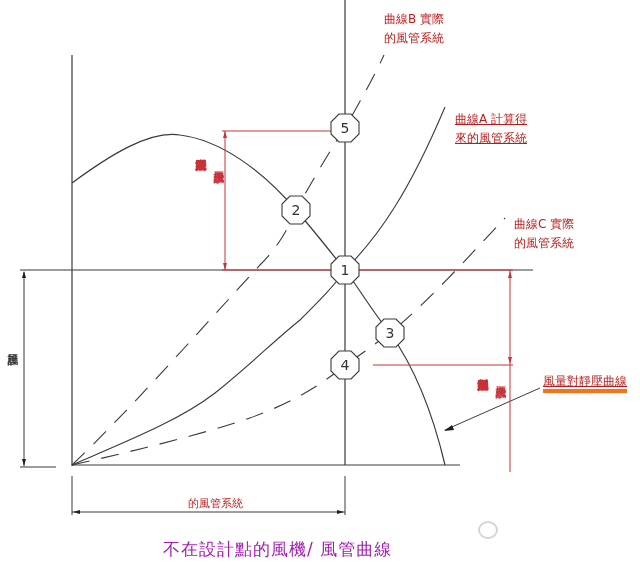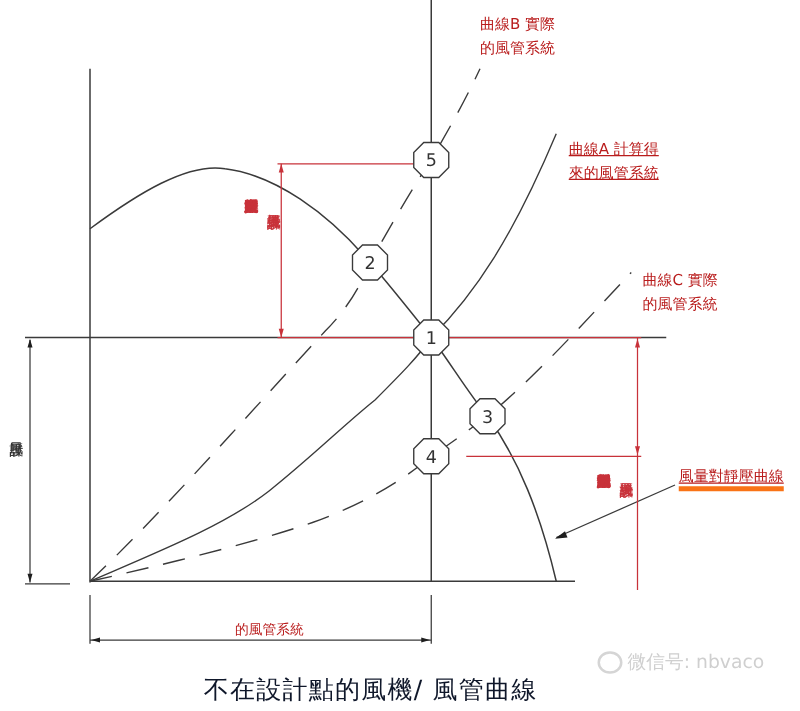--- a/index.html
+++ b/index.html
@@ -4,21 +4,21 @@
 <style>
   html, body { margin: 0; padding: 0; background: #ffffff; }
   body { width: 640px; height: 569px; position: relative; overflow: hidden;
          font-family: "DejaVu Sans", sans-serif; }
   #canvas { position: absolute; left: 0; top: 0; width: 640px; height: 569px; }
   .lbl { position: absolute; font-size: 12px; color: #b91c1c; line-height: 19px; white-space: nowrap; }
   .vlbl { position: absolute; writing-mode: vertical-rl; font-size: 11px; color: #c8323a;
           letter-spacing: 0px; line-height: 13px; white-space: nowrap; }
   .vlbl-dark { color: #333; font-size: 11px; }
   .node-text { font-family: "DejaVu Sans", sans-serif; font-size: 14px; fill: #333; }
-  .title { position: absolute; left: 163px; top: 538px; font-size: 20px; color: #0f172a; letter-spacing: 1px; }
+  .title { position: absolute; left: 163px; top: 538px; font-size: 17px; color: #a21caf; letter-spacing: 1px; }
   .watermark { position: absolute; left: 478px; top: 520px; font-size: 15px; color: #cfcfcf; white-space: nowrap; }
   .watermark .wm-icon { display: inline-block; width: 16px; height: 14px; border: 2px solid #d5d5d5;
           border-radius: 50%; vertical-align: middle; margin-right: 4px; }
 </style>
 </head>
 <body>
 
 <svg id="canvas" viewBox="0 0 640 569" xmlns="http://www.w3.org/2000/svg">
 
   <g stroke="#3a3a3a" stroke-width="1.2" fill="none">
@@ -117,14 +117,14 @@
 <div class="vlbl" style="left:212px; top:163px;">設計風機要求值</div>
 <div class="vlbl" style="left:476px; top:370px; font-weight:bold;">實際系統壓力低於</div>
 <div class="vlbl" style="left:494px; top:378px;">風機設計要求</div>
 
 <div class="vlbl vlbl-dark" style="left:6px; top:345px;">設計風壓</div>
 <div class="lbl" style="left:188px; top:494px; font-size:11px;">的風管系統</div>
 
 <div class="title">不在設計點的風機/ 風管曲線</div>
 
 <div class="watermark">
-  <span class="wm-icon"></span><span>微信号: nbvaco</span>
+  <span class="wm-icon"></span>
 </div>
 
 </body></html>

